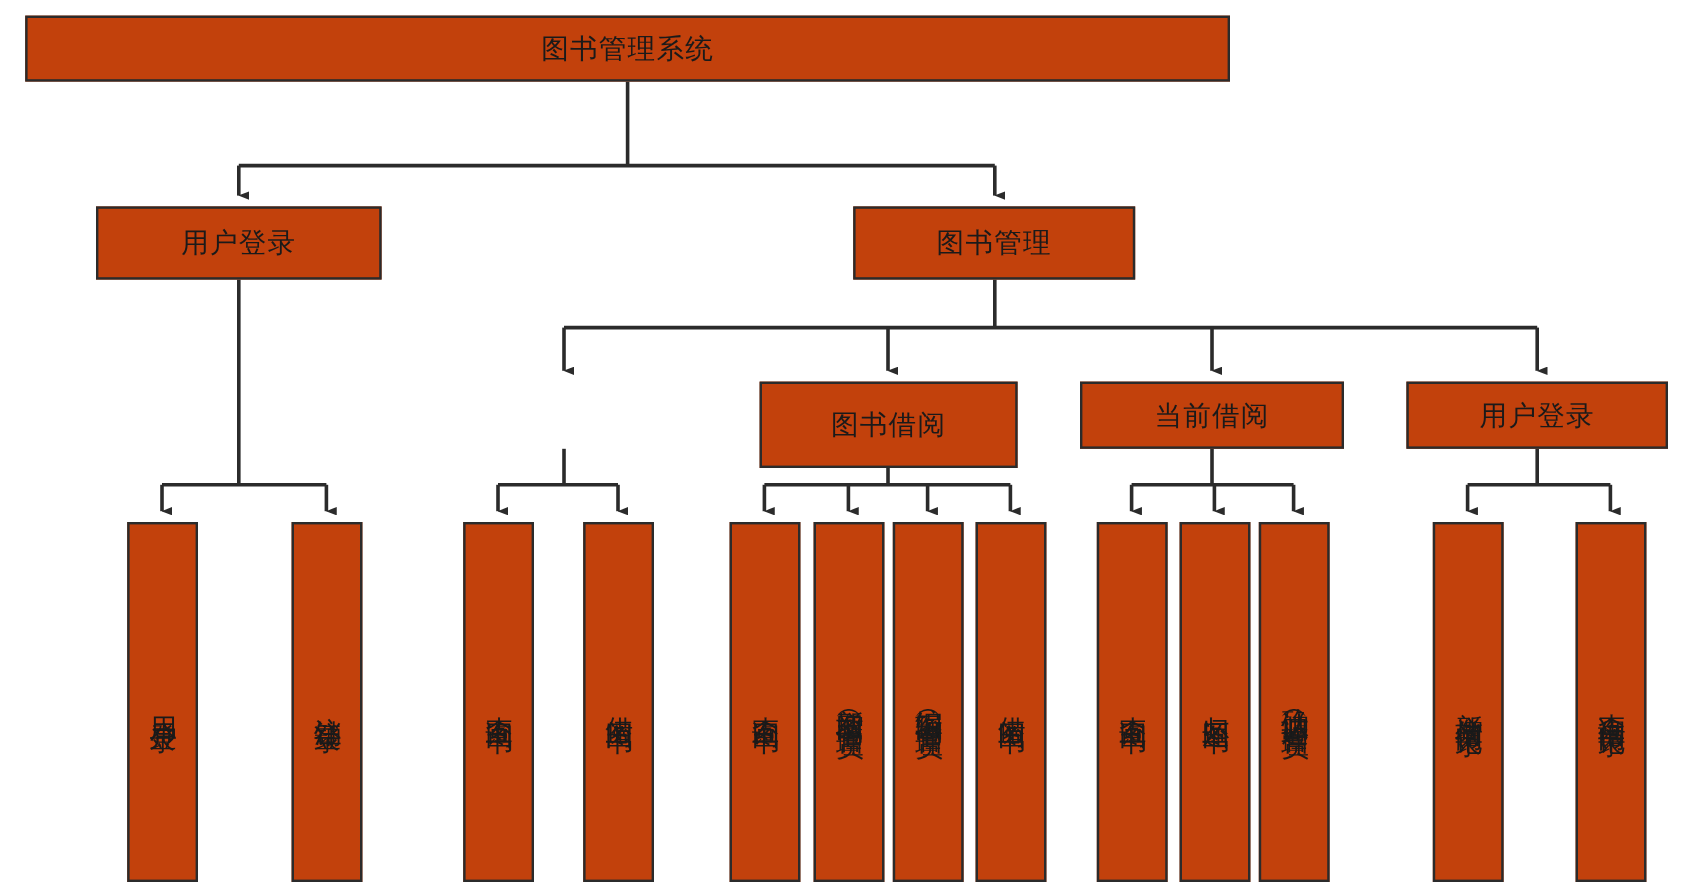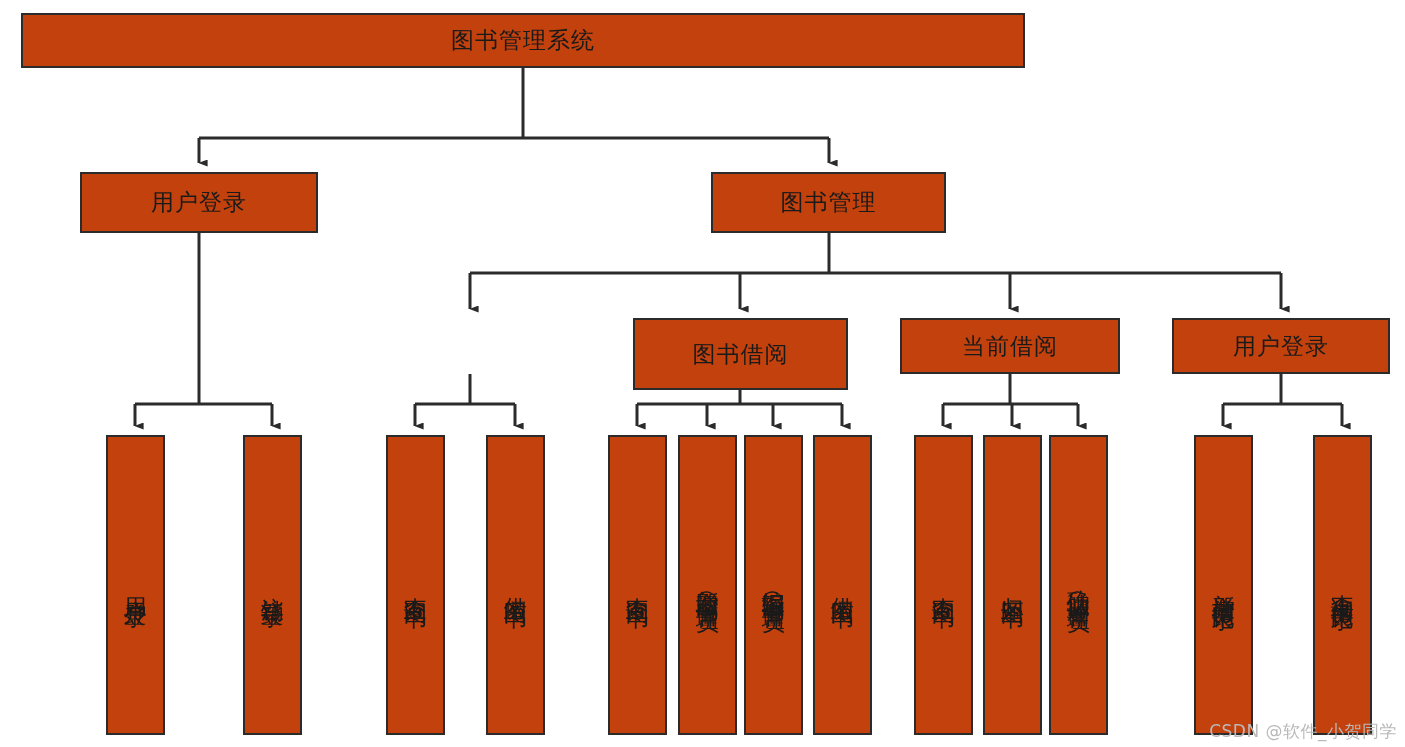--- a/index.html
+++ b/index.html
@@ -174,14 +174,13 @@
   <div class="node vert" style="left:1049px; top:435px; width:59px; height:300px;">
     <span class="vlabel">确认归还（管理员）</span>
   </div>
   <div class="node vert" style="left:1194px; top:435px; width:59px; height:300px;">
     <span class="vlabel">新增借阅记录</span>
   </div>
   <div class="node vert" style="left:1313px; top:435px; width:59px; height:300px;">
     <span class="vlabel">查询借阅记录</span>
   </div>
 
-  <div id="watermark">CSDN @软件_小贺同学</div>
 </div>
 
 </body></html>

